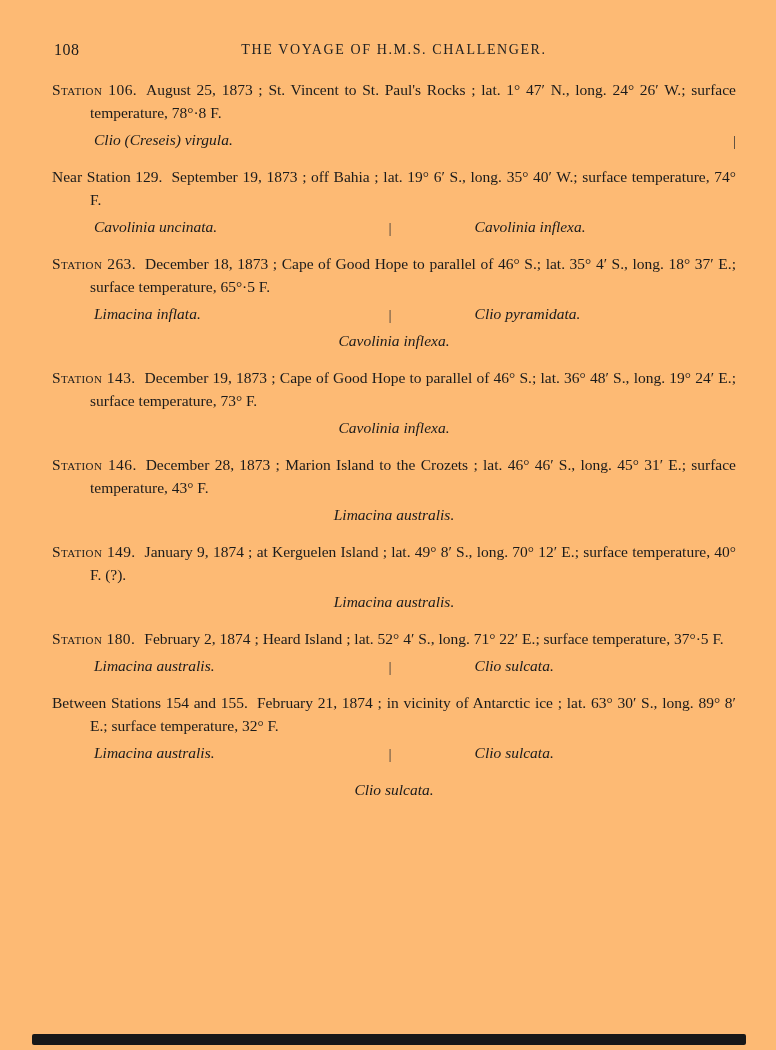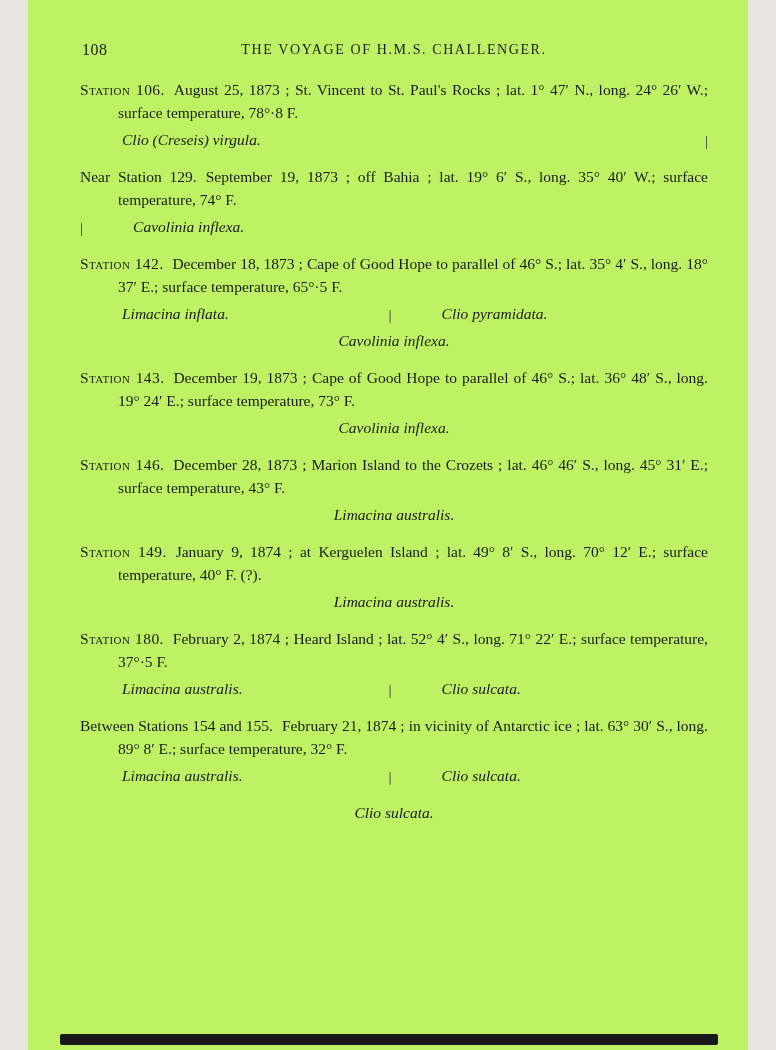--- a/index.html
+++ b/index.html
@@ -2,24 +2,24 @@
 <html><head>
 <meta charset="utf-8">
 <style>
   html, body {
     margin: 0;
     padding: 0;
     background: #e8e6e0;
   }
   .page {
     position: relative;
-    width: 720px;
+    width: 776px;
     height: 1050px;
     margin: 0 auto;
-    background: #bef264;
+    background: #fdba74;
     color: #1b1b1b;
     font-family: "Liberation Serif", "DejaVu Serif", serif;
     font-size: 15.5px;
     line-height: 23px;
     box-sizing: border-box;
     padding: 38px 40px 0 52px;
     overflow: hidden;
   }
   .page-header {
     position: relative;
@@ -55,20 +55,21 @@
   .smallcaps {
     font-variant: small-caps;
     letter-spacing: 0.4px;
     margin-top: 10px;
   }
   .species-row {
     display: flex;
     align-items: baseline;
     margin-top: 4px;
     font-style: italic;
+    gap: 33px;
   }
   .species-col {
     flex: 1 1 0;
     box-sizing: border-box;
   }
   .col-left { padding-left: 42px; }
   .col-right { padding-left: 50px; }
   .col-divider {
     font-style: normal;
     color: #333;
@@ -103,27 +104,28 @@
     <p class="entry-para"><span class="label smallcaps">Station 106.</span><span>August 25, 1873 ; St. Vincent to St. Paul's Rocks ; lat. 1° 47′ N., long. 24° 26′ W.; surface temperature, 78°·8 F.</span></p>
     <div class="species-row">
       <span class="species-col col-left">Clio (Creseis) virgula.</span>
       <span class="col-divider">|</span>
     </div>
   </section>
 
   <section class="entry">
     <p class="entry-para"><span class="label">Near Station 129.</span><span>September 19, 1873 ; off Bahia ; lat. 19° 6′ S., long. 35° 40′ W.; surface temperature, 74° F.</span></p>
     <div class="species-row">
+      <span class="species-col col-left">Cavolinia uncinata.</span>
       <span class="col-divider">|</span>
       <span class="species-col col-right">Cavolinia inflexa.</span>
     </div>
   </section>
 
   <section class="entry">
-    <p class="entry-para"><span class="label smallcaps">Station 142.</span><span>December 18, 1873 ; Cape of Good Hope to parallel of 46° S.; lat. 35° 4′ S., long. 18° 37′ E.; surface temperature, 65°·5 F.</span></p>
+    <p class="entry-para"><span class="label smallcaps">Station 263.</span><span>December 18, 1873 ; Cape of Good Hope to parallel of 46° S.; lat. 35° 4′ S., long. 18° 37′ E.; surface temperature, 65°·5 F.</span></p>
     <div class="species-row">
       <span class="species-col col-left">Limacina inflata.</span>
       <span class="col-divider">|</span>
       <span class="species-col col-right">Clio pyramidata.</span>
     </div>
     <div class="species-row centered">
       <span>Cavolinia inflexa.</span>
     </div>
   </section>
 

